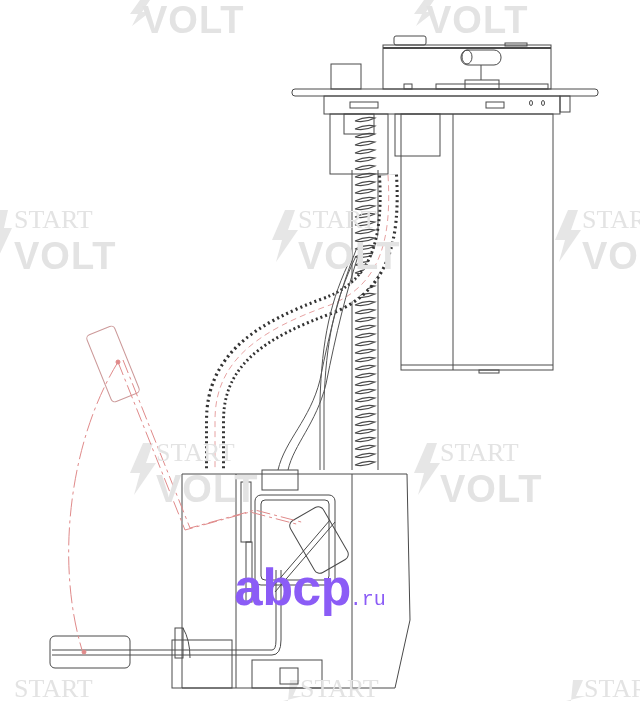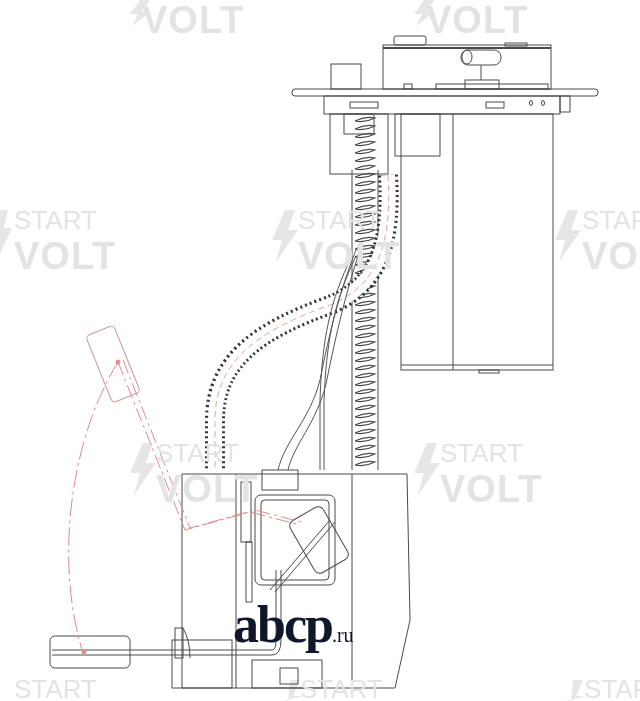--- a/index.html
+++ b/index.html
@@ -1,21 +1,21 @@
 <!DOCTYPE html>
 <html><head>
 <meta charset="utf-8">
 <style>
   html, body { margin:0; padding:0; background:#ffffff; }
   body { width:640px; height:701px; position:relative; overflow:hidden; font-family:"Liberation Sans", sans-serif; }
   #canvas { position:absolute; left:0; top:0; width:640px; height:701px; }
   .wm { position:absolute; color:#e3e3e3; font-family:"Liberation Sans", sans-serif; line-height:1; pointer-events:none; }
-  .wm .start { position:absolute; font-size:26px; letter-spacing:0px; font-weight:normal; }
+  .wm .start { position:absolute; font-size:26px; letter-spacing:0px; font-weight:normal;font-family:Liberation Serif, serif; }
   .wm .volt { position:absolute; font-size:38px; font-weight:bold; letter-spacing:1px; }
-  .abcp { position:absolute; left:233px; top:595px; color:#0f172a; font-family:Liberation Serif, serif; }
+  .abcp { position:absolute; left:233px; top:562px; color:#8b5cf6; font-family:Liberation Mono, monospace; }
   .abcp .main { font-size:52px; font-weight:bold; letter-spacing:-2px; }
   .abcp .tld { font-size:20px; font-weight:normal; }
 </style>
 </head>
 <body>
 
 <svg id="canvas" viewBox="0 0 640 701" xmlns="http://www.w3.org/2000/svg">
 
   <g fill="#e6e6e6">
     <polygon points="140,0 150,0 142,12 150,12 132,26 138,14 130,14"></polygon>

